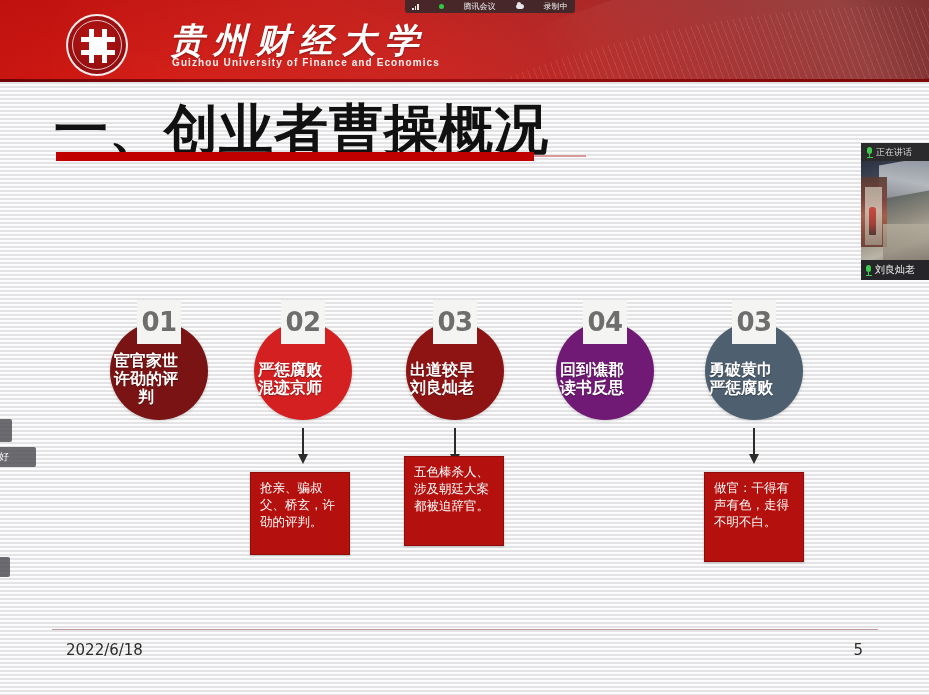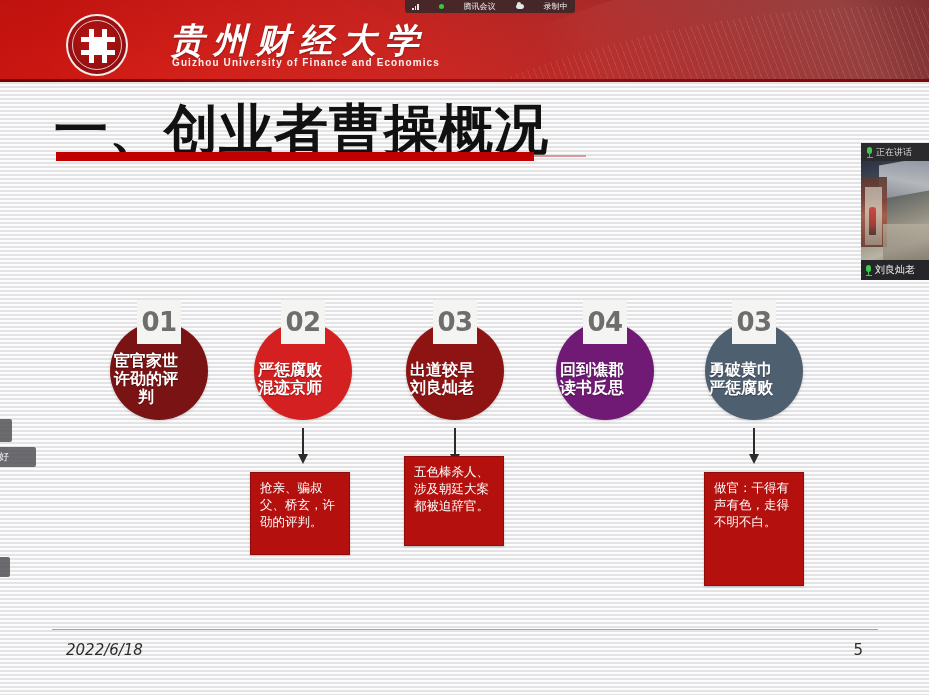--- a/index.html
+++ b/index.html
@@ -253,21 +253,20 @@
     width: 826px; height: 1px;
     background: #c09a9d;
     z-index: 6;
   }
   #footerDate {
     position: absolute; left: 66px; top: 641px;
     font-family: "DejaVu Sans", sans-serif;
     font-size: 15px;
     color: #2c2c2c;
     z-index: 6;
-    font-style: italic;
   }
   #footerPage {
     position: absolute; right: 66px; top: 641px;
     font-family: "DejaVu Sans", sans-serif;
     font-size: 15px;
     color: #2c2c2c;
     z-index: 6;
   }
 
   
@@ -464,21 +463,21 @@
       <div class="shaft"></div>
         <div class="head"></div>
     </div>
     <div class="arrow" style="left:746px; top:428px;">
       <div class="shaft"></div>
         <div class="head"></div>
     </div>
 
     <div class="noteBox" style="left:250px; top:472px; width:100px; height:83px;">抢亲、骗叔父、桥玄，许劭的评判。</div>
     <div class="noteBox" style="left:404px; top:456px; width:100px; height:90px;">五色棒杀人、涉及朝廷大案都被迫辞官。</div>
-    <div class="noteBox" style="left:704px; top:472px; width:100px; height:114px;">做官：干得有声有色，走得不明不白。</div>
+    <div class="noteBox" style="left:704px; top:472px; width:100px; height:90px;">做官：干得有声有色，走得不明不白。</div>
   </div>
 
   <div id="footerRule"></div>
   <div id="footerDate">2022/6/18</div>
   <div id="footerPage">5</div>
 
   <div id="videoPanel">
     <div class="vpHeader">
       <span class="micIcon">
         <span class="cap"></span>

